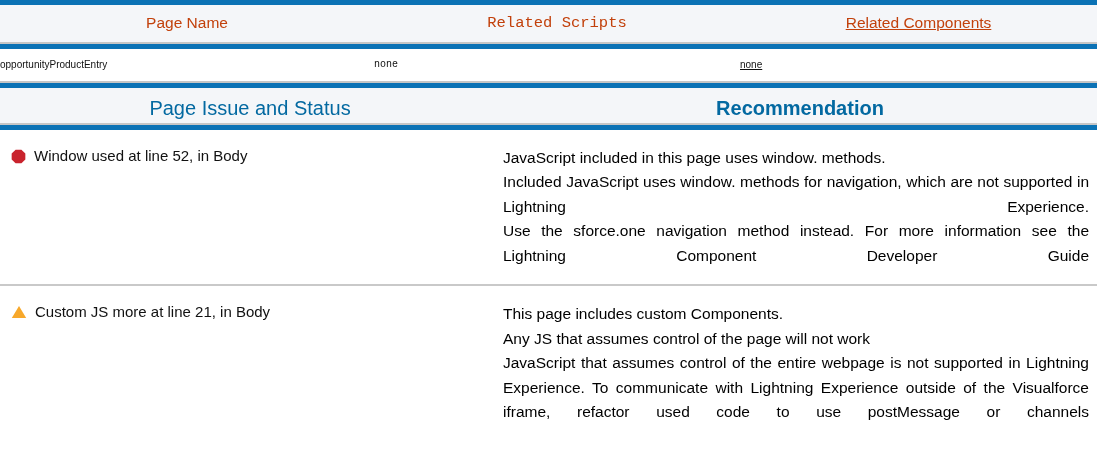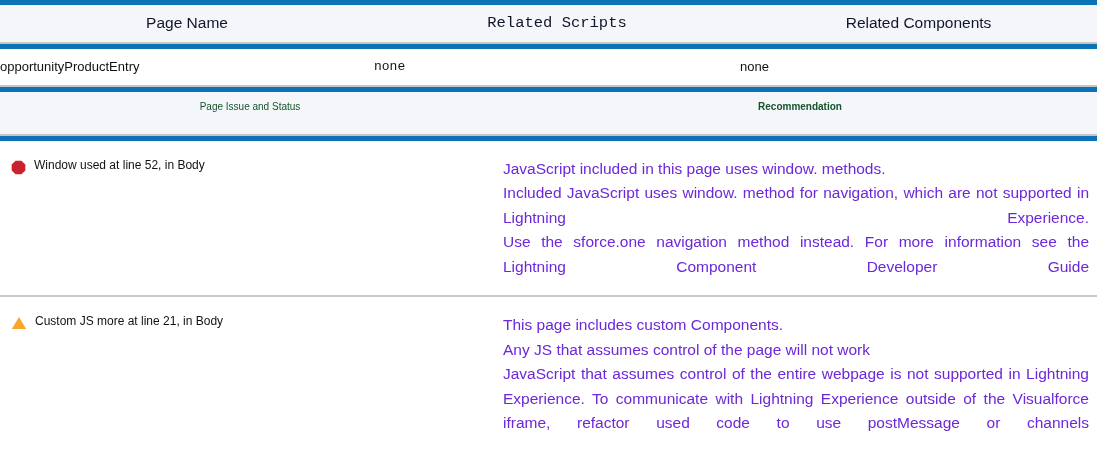--- a/index.html
+++ b/index.html
@@ -24,21 +24,21 @@
   .tbl {
     width: 1097px;
     border-collapse: collapse;
     table-layout: fixed;
   }
 
   .hdr-row {
     background: #f4f6f9;
   }
   .hdr-row > .cell {
-    color: #0f172a;
+    color: #c2410c;
     font-size: 15.5px;
     font-weight: 400;
     padding: 9px 0 10px 0;
     vertical-align: middle;
     white-space: nowrap;
   }
 
   .topline {
     height: 5px;
     background: #0b72b5;
@@ -54,72 +54,72 @@
     background: #0b72b5;
     width: 1097px;
   }
   .thingrey {
     height: 2px;
     background: #c9c9c9;
     width: 1097px;
   }
 
   .data-row > .cell {
-    font-size: 13px;
+    font-size: 10px;
     color: #111111;
     padding: 10px 0 11px 0;
     vertical-align: middle;
     white-space: nowrap;
   }
 
   
   .c1 { padding-left: 11px; }
   .c2 { padding-left: 14px; font-family: Liberation Mono, monospace; }
-  .c3 { padding-left: 19px; }
+  .c3 { padding-left: 19px; text-decoration: underline; }
 
   
   .issue-hdr > .cell {
-    color: #14532d;
-    font-size: 10px;
-    padding: 9px 0 22px 0;
+    color: #0369a1;
+    font-size: 20px;
+    padding: 9px 0 3px 0;
     white-space: nowrap;
   }
 
   .issue-row {
     vertical-align: top;
   }
   .issue-row .issue-cell {
     padding: 17px 10px 16px 11px;
     vertical-align: top;
   }
   .issue-row .rec-cell {
     padding: 16px 8px 16px 3px;
     vertical-align: top;
   }
 
   .issue-label {
     display: flex;
     align-items: flex-start;
     gap: 8px;
-    font-size: 12px;
+    font-size: 15px;
     color: #111111;
     line-height: 1.25;
   }
 
   .ico {
     flex: 0 0 auto;
     display: inline-block;
     margin-top: 2px;
   }
   .ico svg { display: block; }
 
   .rec-text {
     font-size: 15.5px;
     line-height: 1.58;
-    color: #6d28d9;
+    color: #000000;
     text-align: justify;
     text-justify: inter-word;
     margin: 0;
   }
   .rec-text .ln {
     display: block;
     text-align: justify;
     text-align-last: left;
   }
   .rec-text .ln.jfull {
@@ -207,21 +207,21 @@
               <svg width="15" height="15" viewBox="0 0 16 16" aria-hidden="true">
                 <polygon points="4.9,0.7 11.1,0.7 15.3,4.9 15.3,11.1 11.1,15.3 4.9,15.3 0.7,11.1 0.7,4.9" fill="#c9232d"></polygon>
               </svg>
             </span>
             <span>Window used at line 52, in Body</span>
           </div>
         </td>
         <td class="rec-cell">
           <div class="rec-text">
             <span class="ln">JavaScript included in this page uses window. methods.</span>
-            <span class="ln jfull">Included JavaScript uses window. method for navigation, which are not supported in Lightning Experience.</span>
+            <span class="ln jfull">Included JavaScript uses window. methods for navigation, which are not supported in Lightning Experience.</span>
             <span class="ln jfull">Use the sforce.one navigation method instead. For more information see the Lightning Component Developer Guide</span>
           </div>
         </td>
       </tr>
 
       <tr>
         <td colspan="2" style="padding:0;">
           <div class="thingrey"></div>
         </td>
       </tr>

